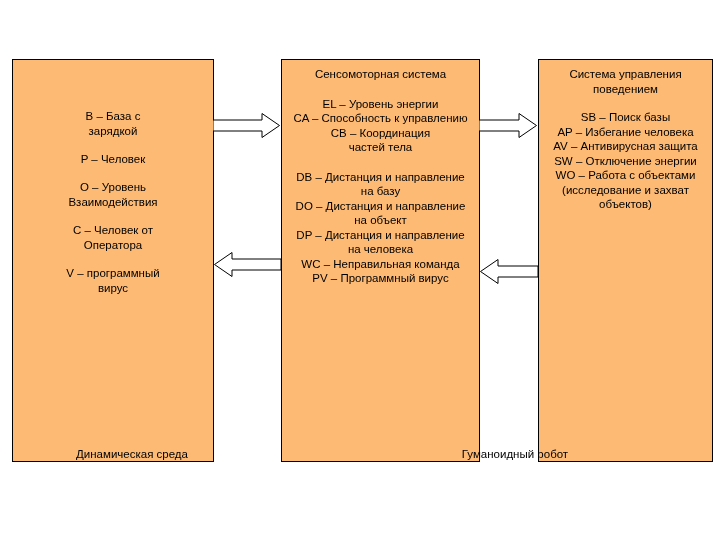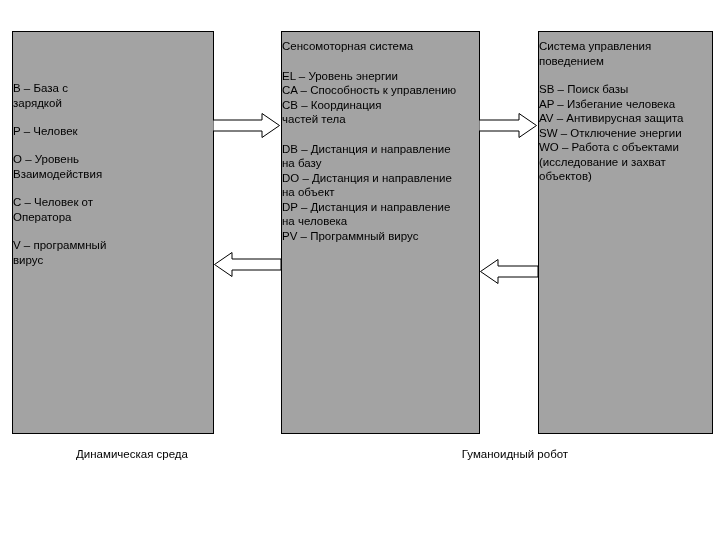--- a/index.html
+++ b/index.html
@@ -10,22 +10,23 @@
     background: #ffffff;
     overflow: hidden;
     font-family: "Liberation Sans", sans-serif;
     font-size: 11.5px;
     color: #000000;
   }
   .box {
     position: absolute;
     box-sizing: border-box;
     border: 1px solid #000000;
-    background: #a3a3a3;
-    text-align: left;
+    background: #fdba74;
+    text-align: center;
+    margin-top: 28px;
   }
   #env-box {
     left: 12px; top: 31px; width: 202px; height: 403px;
     padding-top: 49px; line-height: 15px;
   }
   #sensor-box {
     left: 281px; top: 31px; width: 199px; height: 403px;
     padding-top: 7px; line-height: 14.5px;
   }
   #behavior-box {
@@ -86,20 +87,21 @@
       <span class="line">CB – Координация</span>
       <span class="line">частей тела</span>
     </p>
     <p class="group-gap">
       <span class="line">DB – Дистанция и направление</span>
       <span class="line">на базу</span>
       <span class="line">DO – Дистанция и направление</span>
       <span class="line">на объект</span>
       <span class="line">DP – Дистанция и направление</span>
       <span class="line">на человека</span>
+      <span class="line">WC – Неправильная команда</span>
       <span class="line">PV – Программный вирус</span>
     </p>
   </div>
 
   <div class="box" id="behavior-box">
     <p>
       <span class="line">Система управления</span>
       <span class="line">поведением</span>
     </p>
     <p class="group-gap-sm">

